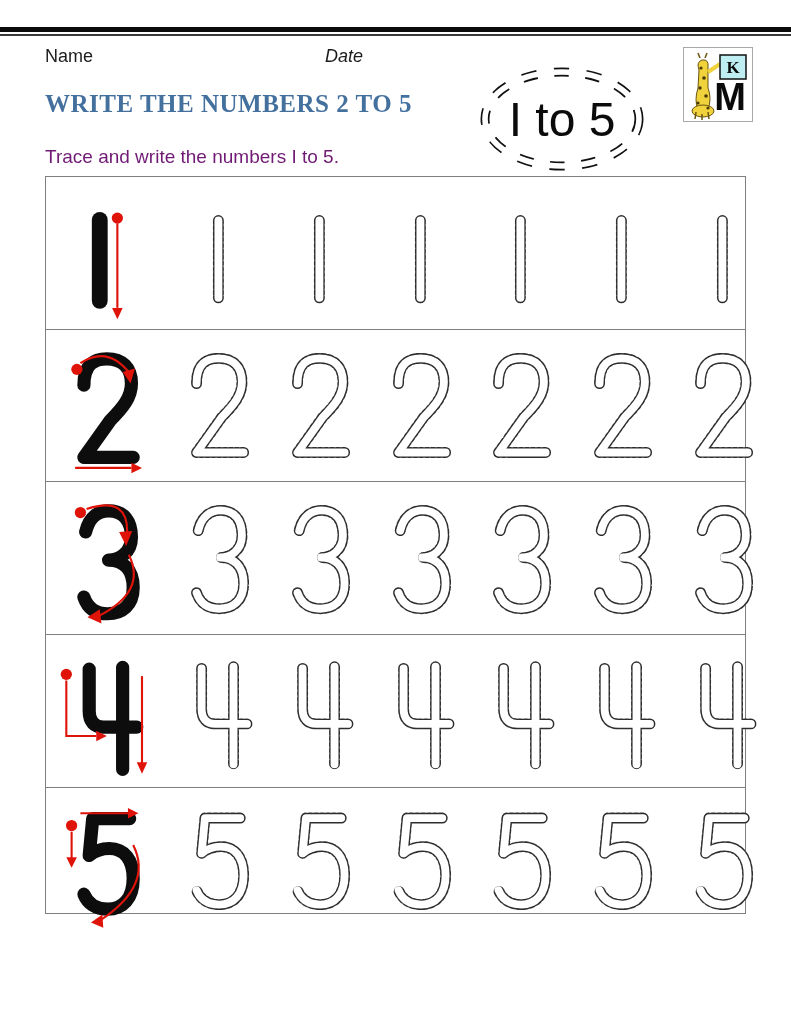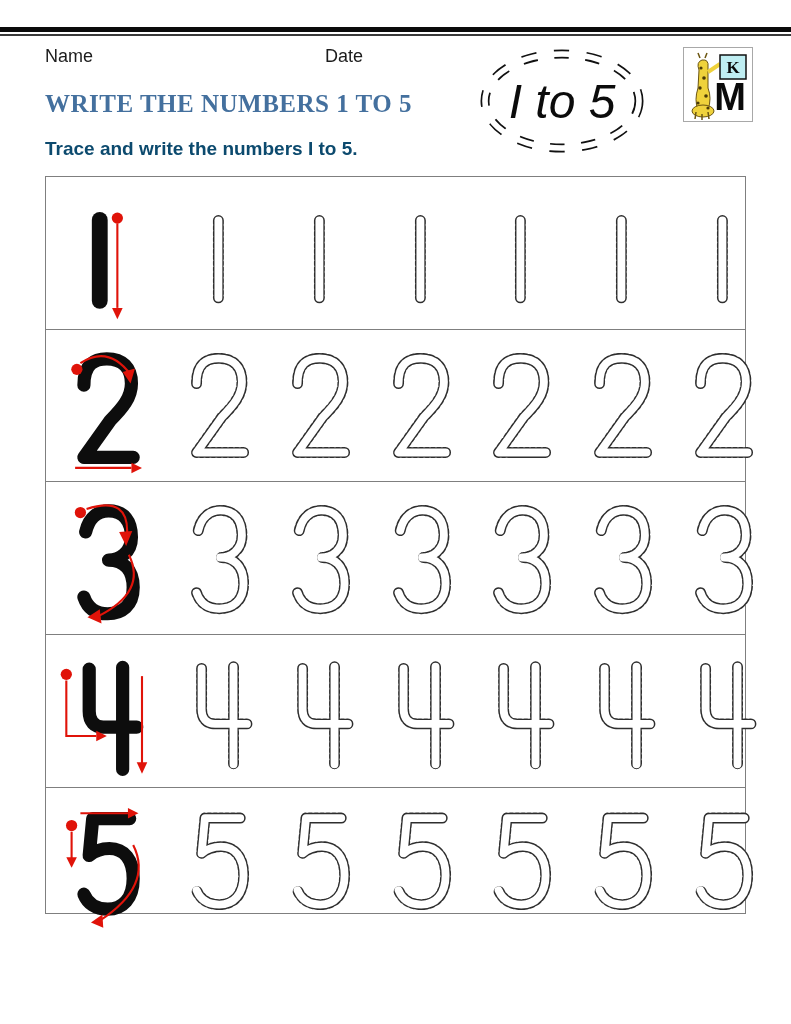--- a/index.html
+++ b/index.html
@@ -6,28 +6,28 @@
   body{
     width:791px;height:1024px;position:relative;background:#ffffff;
     font-family:"Liberation Sans",sans-serif;overflow:hidden;
   }
   .rule-wrap{position:absolute;left:0;top:27px;width:791px;}
   .rule-a{height:5px;background:#0b0b0b;}
   .rule-b{height:2px;background:#ffffff;}
   .rule-c{height:2px;background:#3a3a3a;}
   .field-label{position:absolute;top:46px;font-size:18px;color:#1c1c1c;}
   #name-label{left:45px;}
-  #date-label{left:325px;}
+  #date-label{left:325px;font-style:italic;}
   .ws-title{
     position:absolute;left:45px;top:90px;
     font-family:"Liberation Serif",serif;font-weight:700;letter-spacing:.5px;
     font-size:25px;color:#44709e;
   }
-  .ws-subtitle{position:absolute;left:45px;top:138px;font-size:19px;color:#0c4a6e;font-weight:bold;}
-  .badge{position:absolute;left:476px;top:46px;width:172px;height:110px;font-style:italic;}
+  .ws-subtitle{position:absolute;left:45px;top:146px;font-size:19px;color:#701a75;}
+  .badge{position:absolute;left:476px;top:64px;width:172px;height:110px;}
   .badge svg{overflow:visible;}
   .logo{
     position:absolute;left:683px;top:47px;width:70px;height:75px;
     border:1px solid #a8a8a8;background:#fff;box-sizing:border-box;
   }
   .table{
     position:absolute;left:45px;top:176px;width:701px;height:738px;
     border:1.5px solid #7f7f7f;box-sizing:border-box;background:#fff;
   }
   .row{display:flex;align-items:flex-start;box-sizing:border-box;padding-top:20px;}
@@ -41,21 +41,21 @@
 
 <div class="rule-wrap">
   <div class="rule-a"></div>
     <div class="rule-b"></div>
     <div class="rule-c"></div>
 </div>
 
 <div id="name-label" class="field-label">Name</div>
 <div id="date-label" class="field-label">Date</div>
 
-<div class="ws-title">WRITE THE NUMBERS 1 TO 5</div>
+<div class="ws-title">WRITE THE NUMBERS 2 TO 5</div>
 <div class="ws-subtitle">Trace and write the numbers I to 5.</div>
 
 <div class="badge">
   <svg width="172" height="110" viewBox="0 0 172 110">
     <ellipse cx="86" cy="55" rx="77" ry="47" fill="none" stroke="#111" stroke-width="9" stroke-dasharray="15 17"></ellipse>
     <ellipse cx="86" cy="55" rx="77" ry="47" fill="none" stroke="#fff" stroke-width="5.6"></ellipse>
     <text x="86" y="72" text-anchor="middle" font-size="48" font-family="Liberation Sans, sans-serif" fill="#0b0b0b">I to 5</text>
   </svg>
 </div>
 

